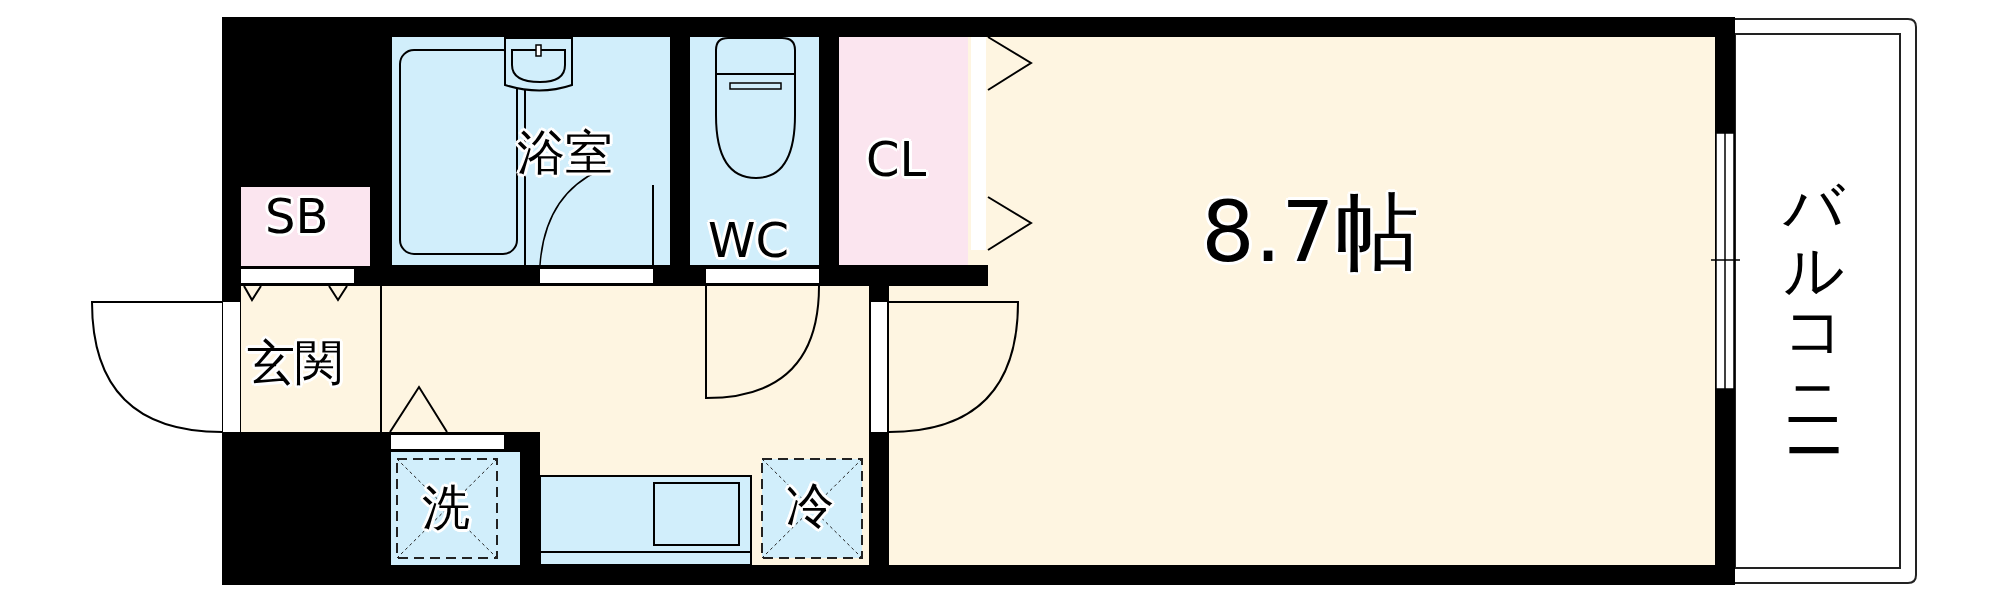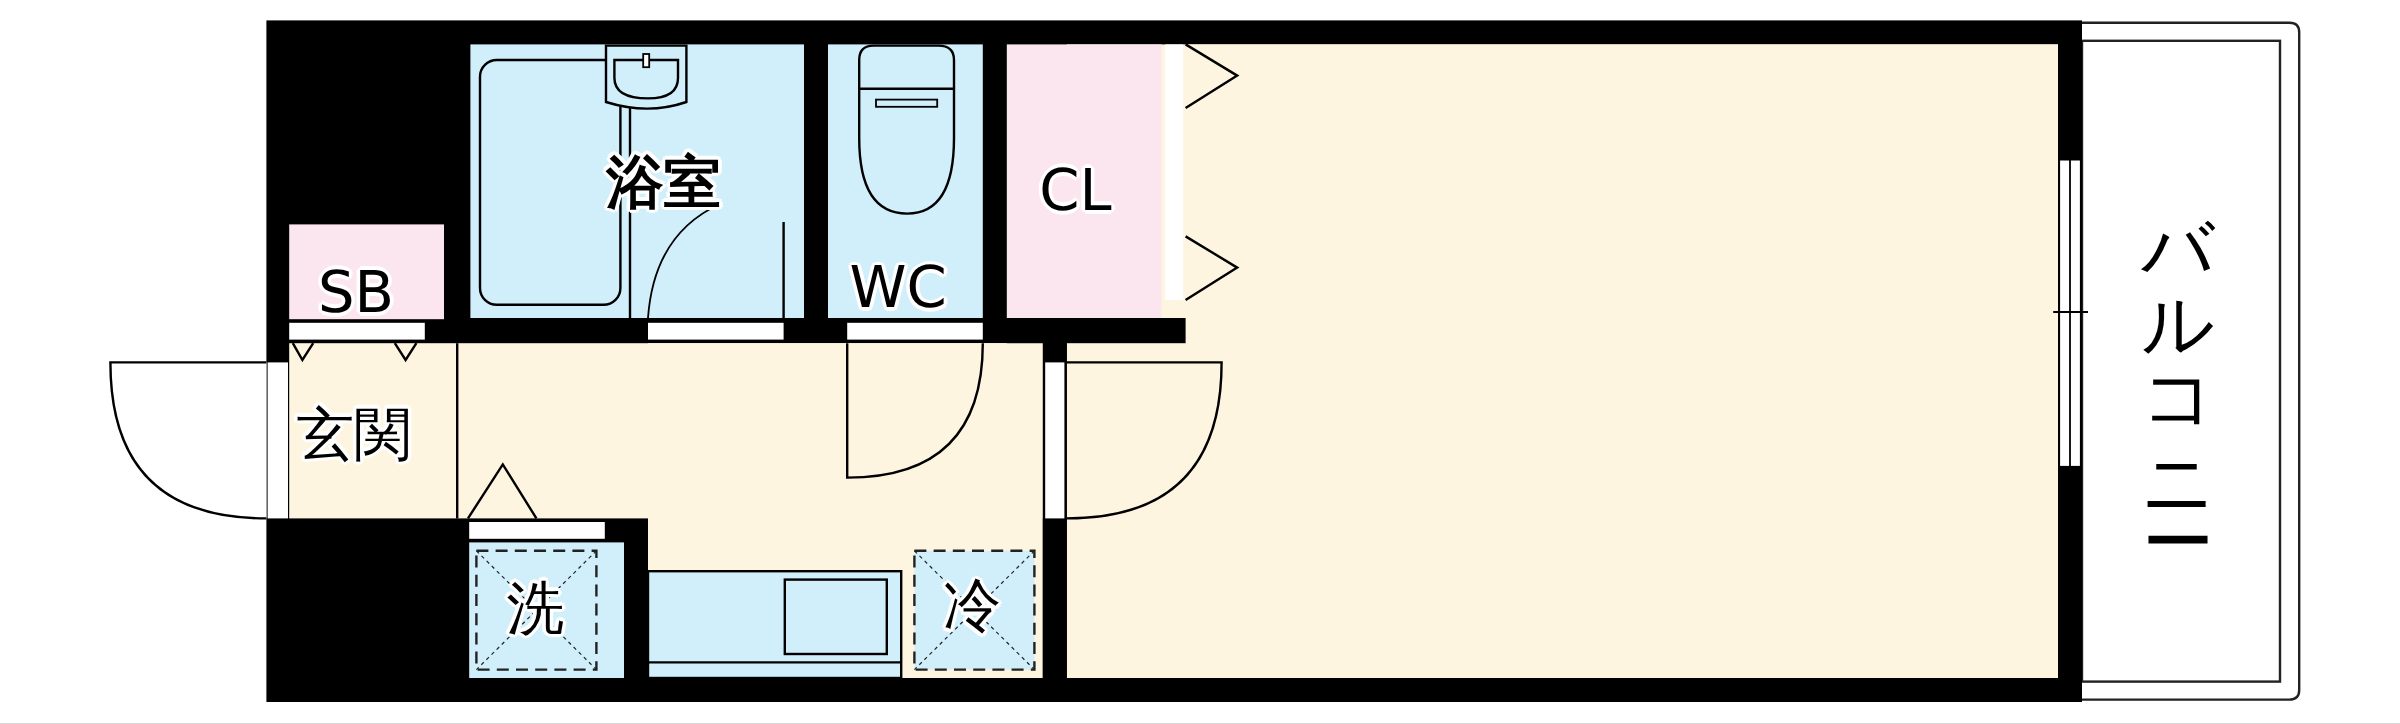--- a/index.html
+++ b/index.html
@@ -80,21 +80,22 @@
   <path d="M762 459 L862 558 M862 459 L762 558" stroke="#222" stroke-width="1" stroke-dasharray="3 3"></path>
 
   <g>
     <rect x="1716" y="133" width="18" height="256" fill="#fff" stroke="#000" stroke-width="1.5"></rect>
     <line x1="1725" y1="133" x2="1725" y2="389" stroke="#000" stroke-width="1.5"></line>
     <line x1="1711" y1="260" x2="1740" y2="260" stroke="#000" stroke-width="1.5"></line>
   </g>
 </svg>
 
 <div class="lbl big" style="left:1150px; top:180px; width:320px;">
+  <div style="margin-top:10px;">8.7帖</div>
 </div>
-<div class="lbl sm" style="left:505px; top:128px;font-weight:bold;">浴室</div>
+<div class="lbl sm" style="left:517px; top:128px;">浴室</div>
 <div class="lbl sm" style="left:708px; top:216px;">WC</div>
 <div class="lbl sm" style="left:866px; top:135px;">CL</div>
-<div class="lbl sm" style="left:265px; top:220px;text-align:right;">SB</div>
+<div class="lbl sm" style="left:265px; top:192px;text-align:right;">SB</div>
 <div class="lbl sm" style="left:247px; top:338px;">玄関</div>
 <div class="lbl sm" style="left:422px; top:483px;">洗</div>
 <div class="lbl sm" style="left:786px; top:481px;">冷</div>
 <div class="lbl vert" style="left:1785px; top:140px;">バルコニー</div>
 
 </body></html>

